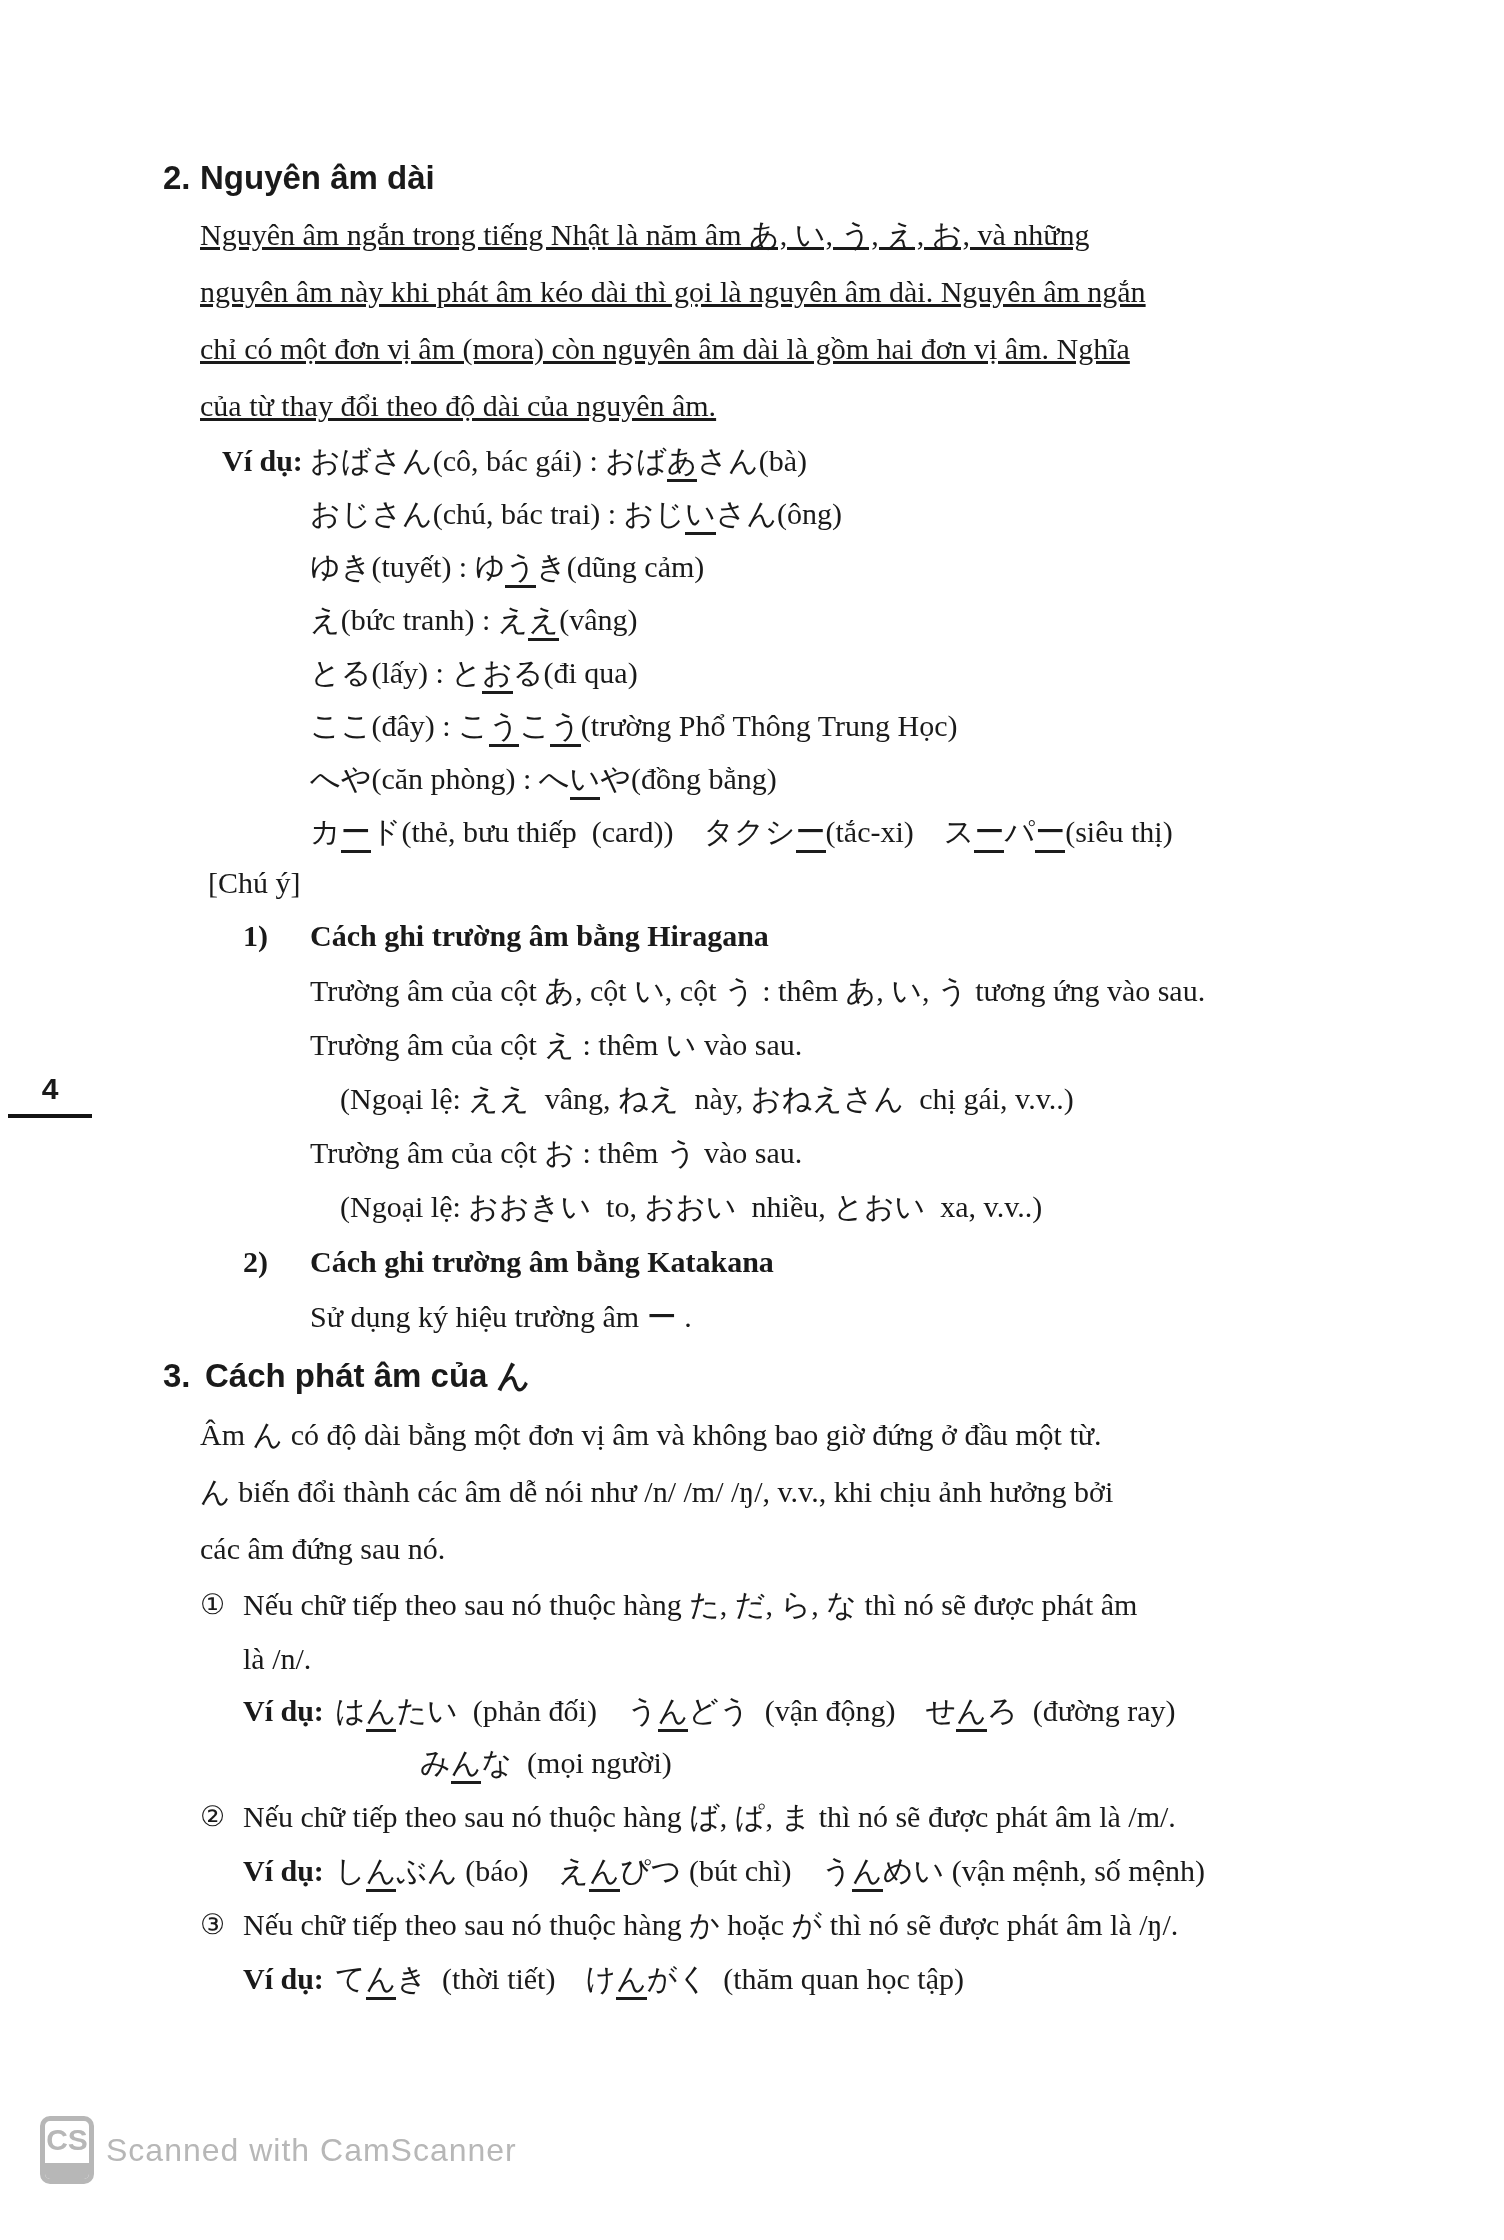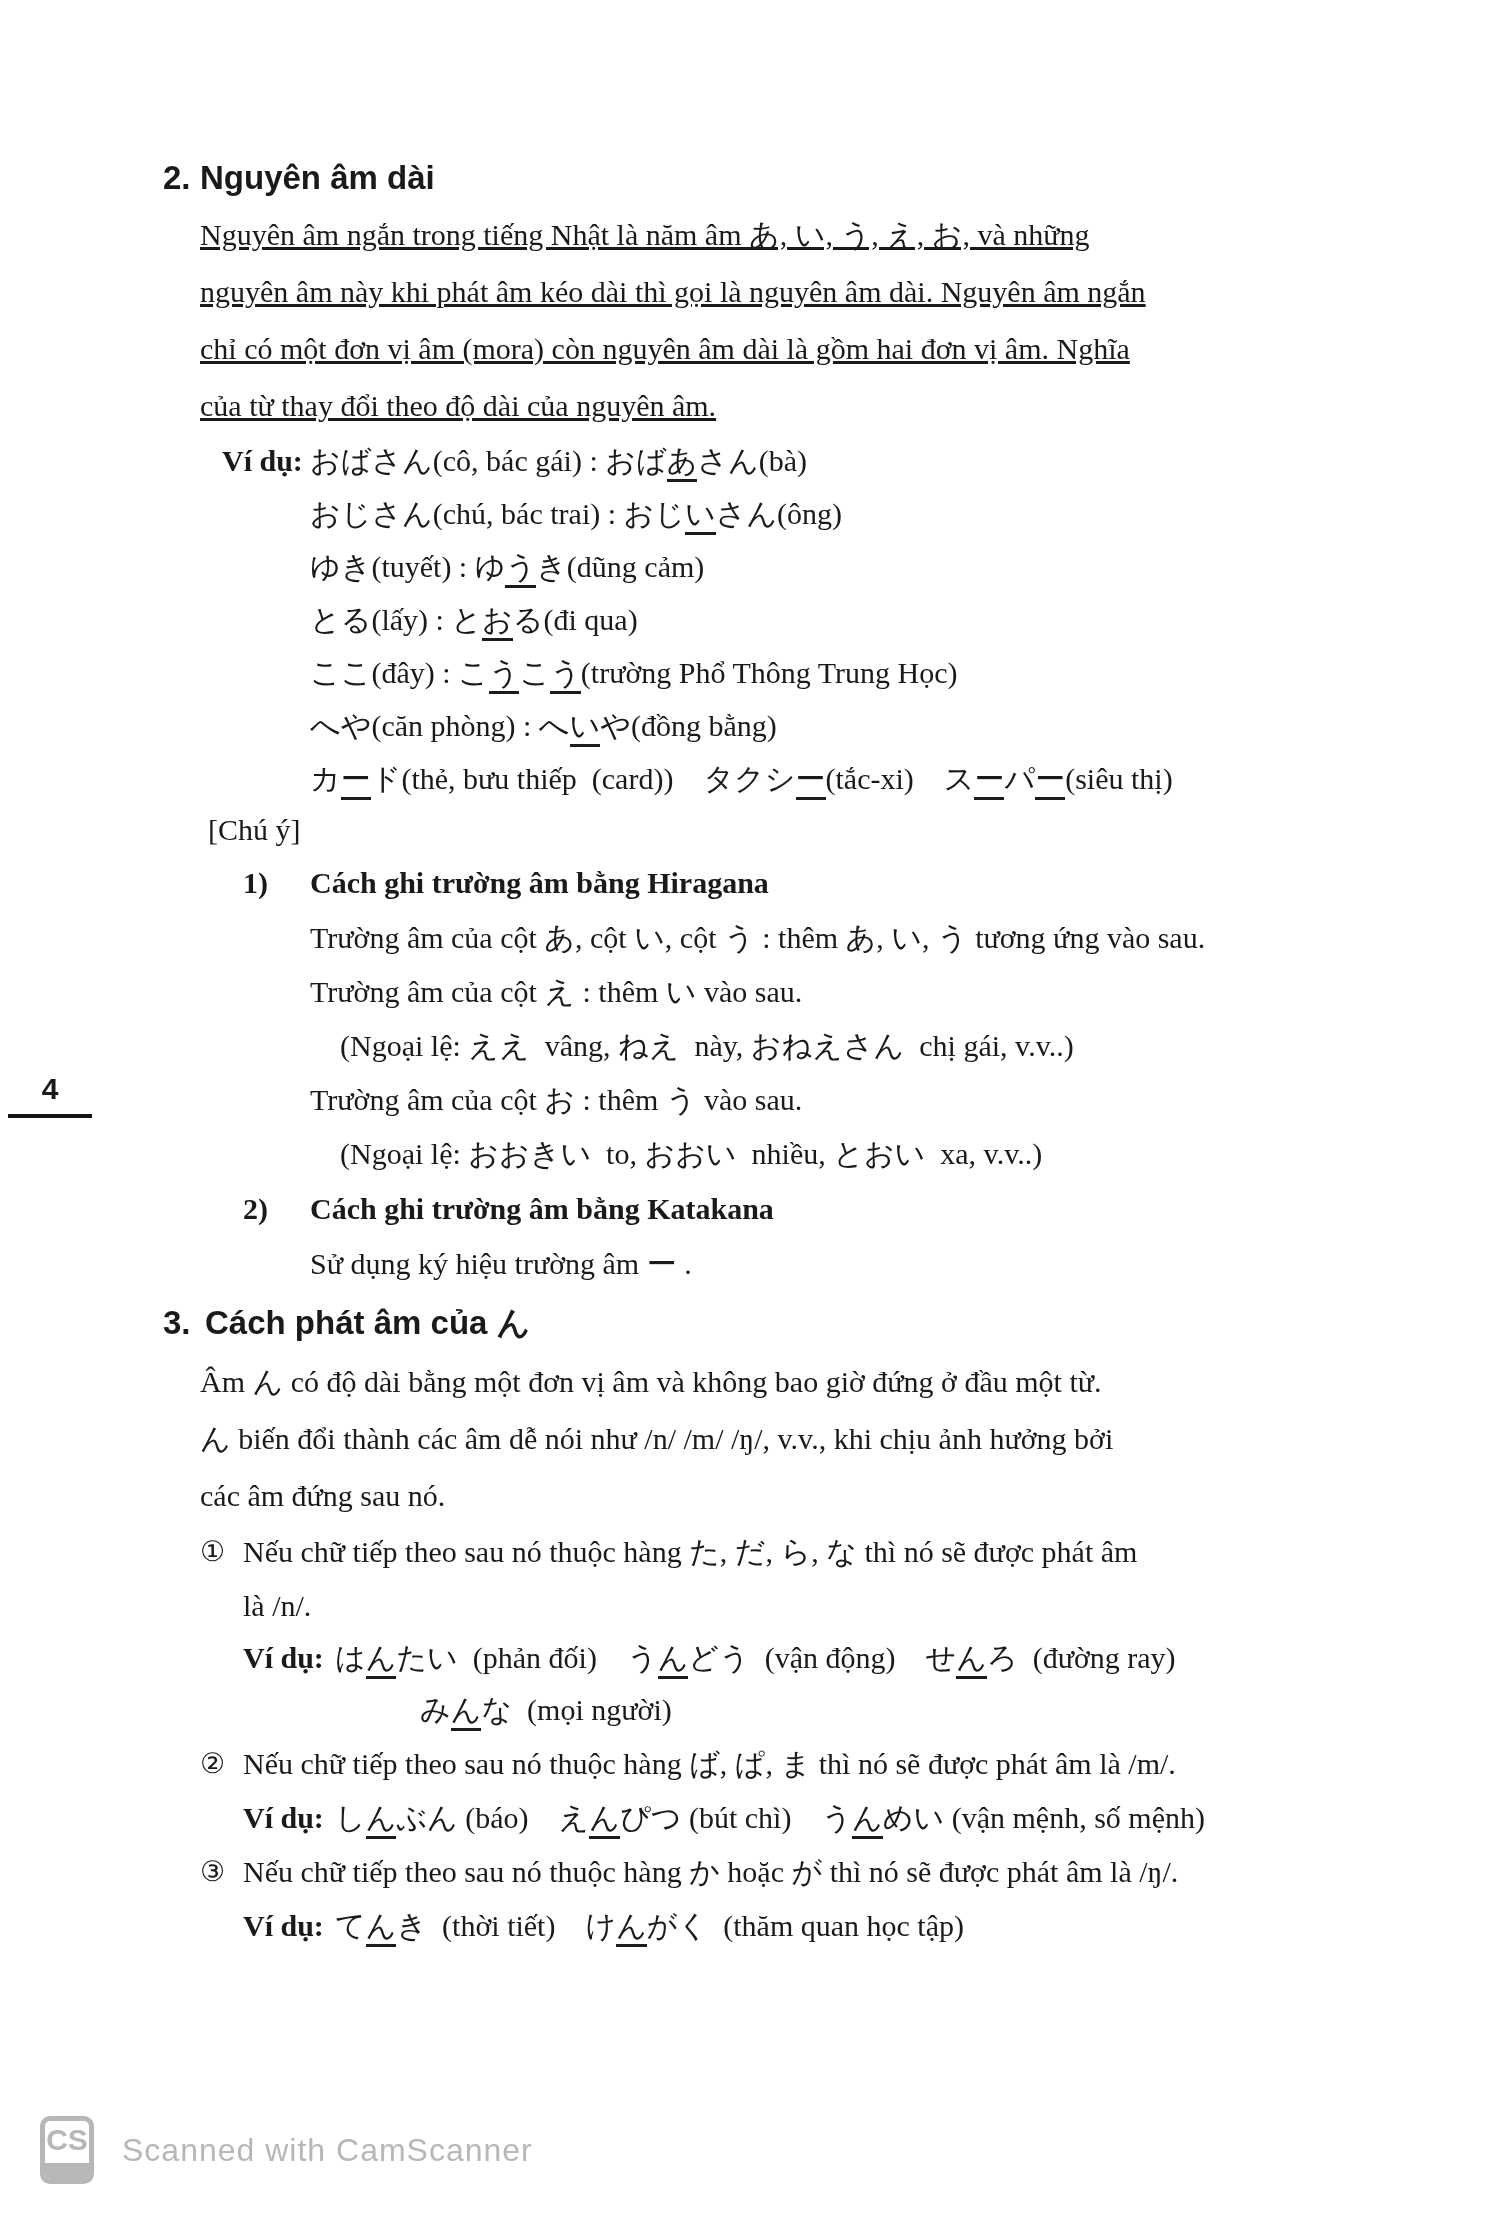--- a/index.html
+++ b/index.html
@@ -51,21 +51,21 @@
   .s3-item .marker { width:43px; flex:none; font-family:"DejaVu Sans", sans-serif; font-size:28px; }
   .s3-cont { margin-left:80px; font-size:30px; line-height:52px; }
 
   .s3-vidu { display:flex; margin-left:80px; font-size:30px; }
   .s3-vidu .vidu-label { width:92px; line-height:52px; }
   .s3-vidu .ex-line { line-height:52px; }
   .ex-line.indent2 { padding-left:85px; }
 
   .footer {
     position:absolute; left:40px; top:2116px;
-    display:flex; align-items:center; gap:28px;
+    display:flex; align-items:center; gap:12px;
     color:#b7b7b7; font-family:"Liberation Sans", sans-serif;
   }
   .cs-badge {
     width:54px; height:68px; border:5px solid #b7b7b7; border-radius:10px;
     position:relative; overflow:hidden; flex:none;
   }
   .cs-badge .cs-letters {
     position:absolute; top:2px; left:0; right:0; text-align:center;
     font-weight:bold; font-size:30px; color:#b7b7b7; letter-spacing:0px;
   }
@@ -92,20 +92,21 @@
     <div class="intro-line">chỉ có một đơn vị âm (mora) còn nguyên âm dài là gồm hai đơn vị âm. Nghĩa</div>
     <div class="intro-line">của từ thay đổi theo độ dài của nguyên âm.</div>
   </div>
 
   <div class="vidu-block">
     <div class="vidu-label">Ví dụ:</div>
     <div class="ex-col">
       <div class="ex-line"><span>おばさん(cô, bác gái) : おば</span><span class="u">あ</span><span>さん(bà)</span></div>
       <div class="ex-line"><span>おじさん(chú, bác trai) : おじ</span><span class="u">い</span><span>さん(ông)</span></div>
       <div class="ex-line"><span>ゆき(tuyết) : ゆ</span><span class="u">う</span><span>き(dũng cảm)</span></div>
+      <div class="ex-line"><span>え(bức tranh) : え</span><span class="u">え</span><span>(vâng)</span></div>
       <div class="ex-line"><span>とる(lấy) : と</span><span class="u">お</span><span>る(đi qua)</span></div>
       <div class="ex-line"><span>ここ(đây) : こ</span><span class="u">う</span><span>こ</span><span class="u">う</span><span>(trường Phổ Thông Trung Học)</span></div>
       <div class="ex-line"><span>へや(căn phòng) : へ</span><span class="u">い</span><span>や(đồng bằng)</span></div>
       <div class="ex-line"><span>カ</span><span class="u">ー</span><span>ド(thẻ, bưu thiếp  (card))    タクシ</span><span class="u">ー</span><span>(tắc-xi)    ス</span><span class="u">ー</span><span>パ</span><span class="u">ー</span><span>(siêu thị)</span></div>
     </div>
   </div>
 
   <div class="chuy-label">[Chú ý]</div>
 
   <div class="note-head">

